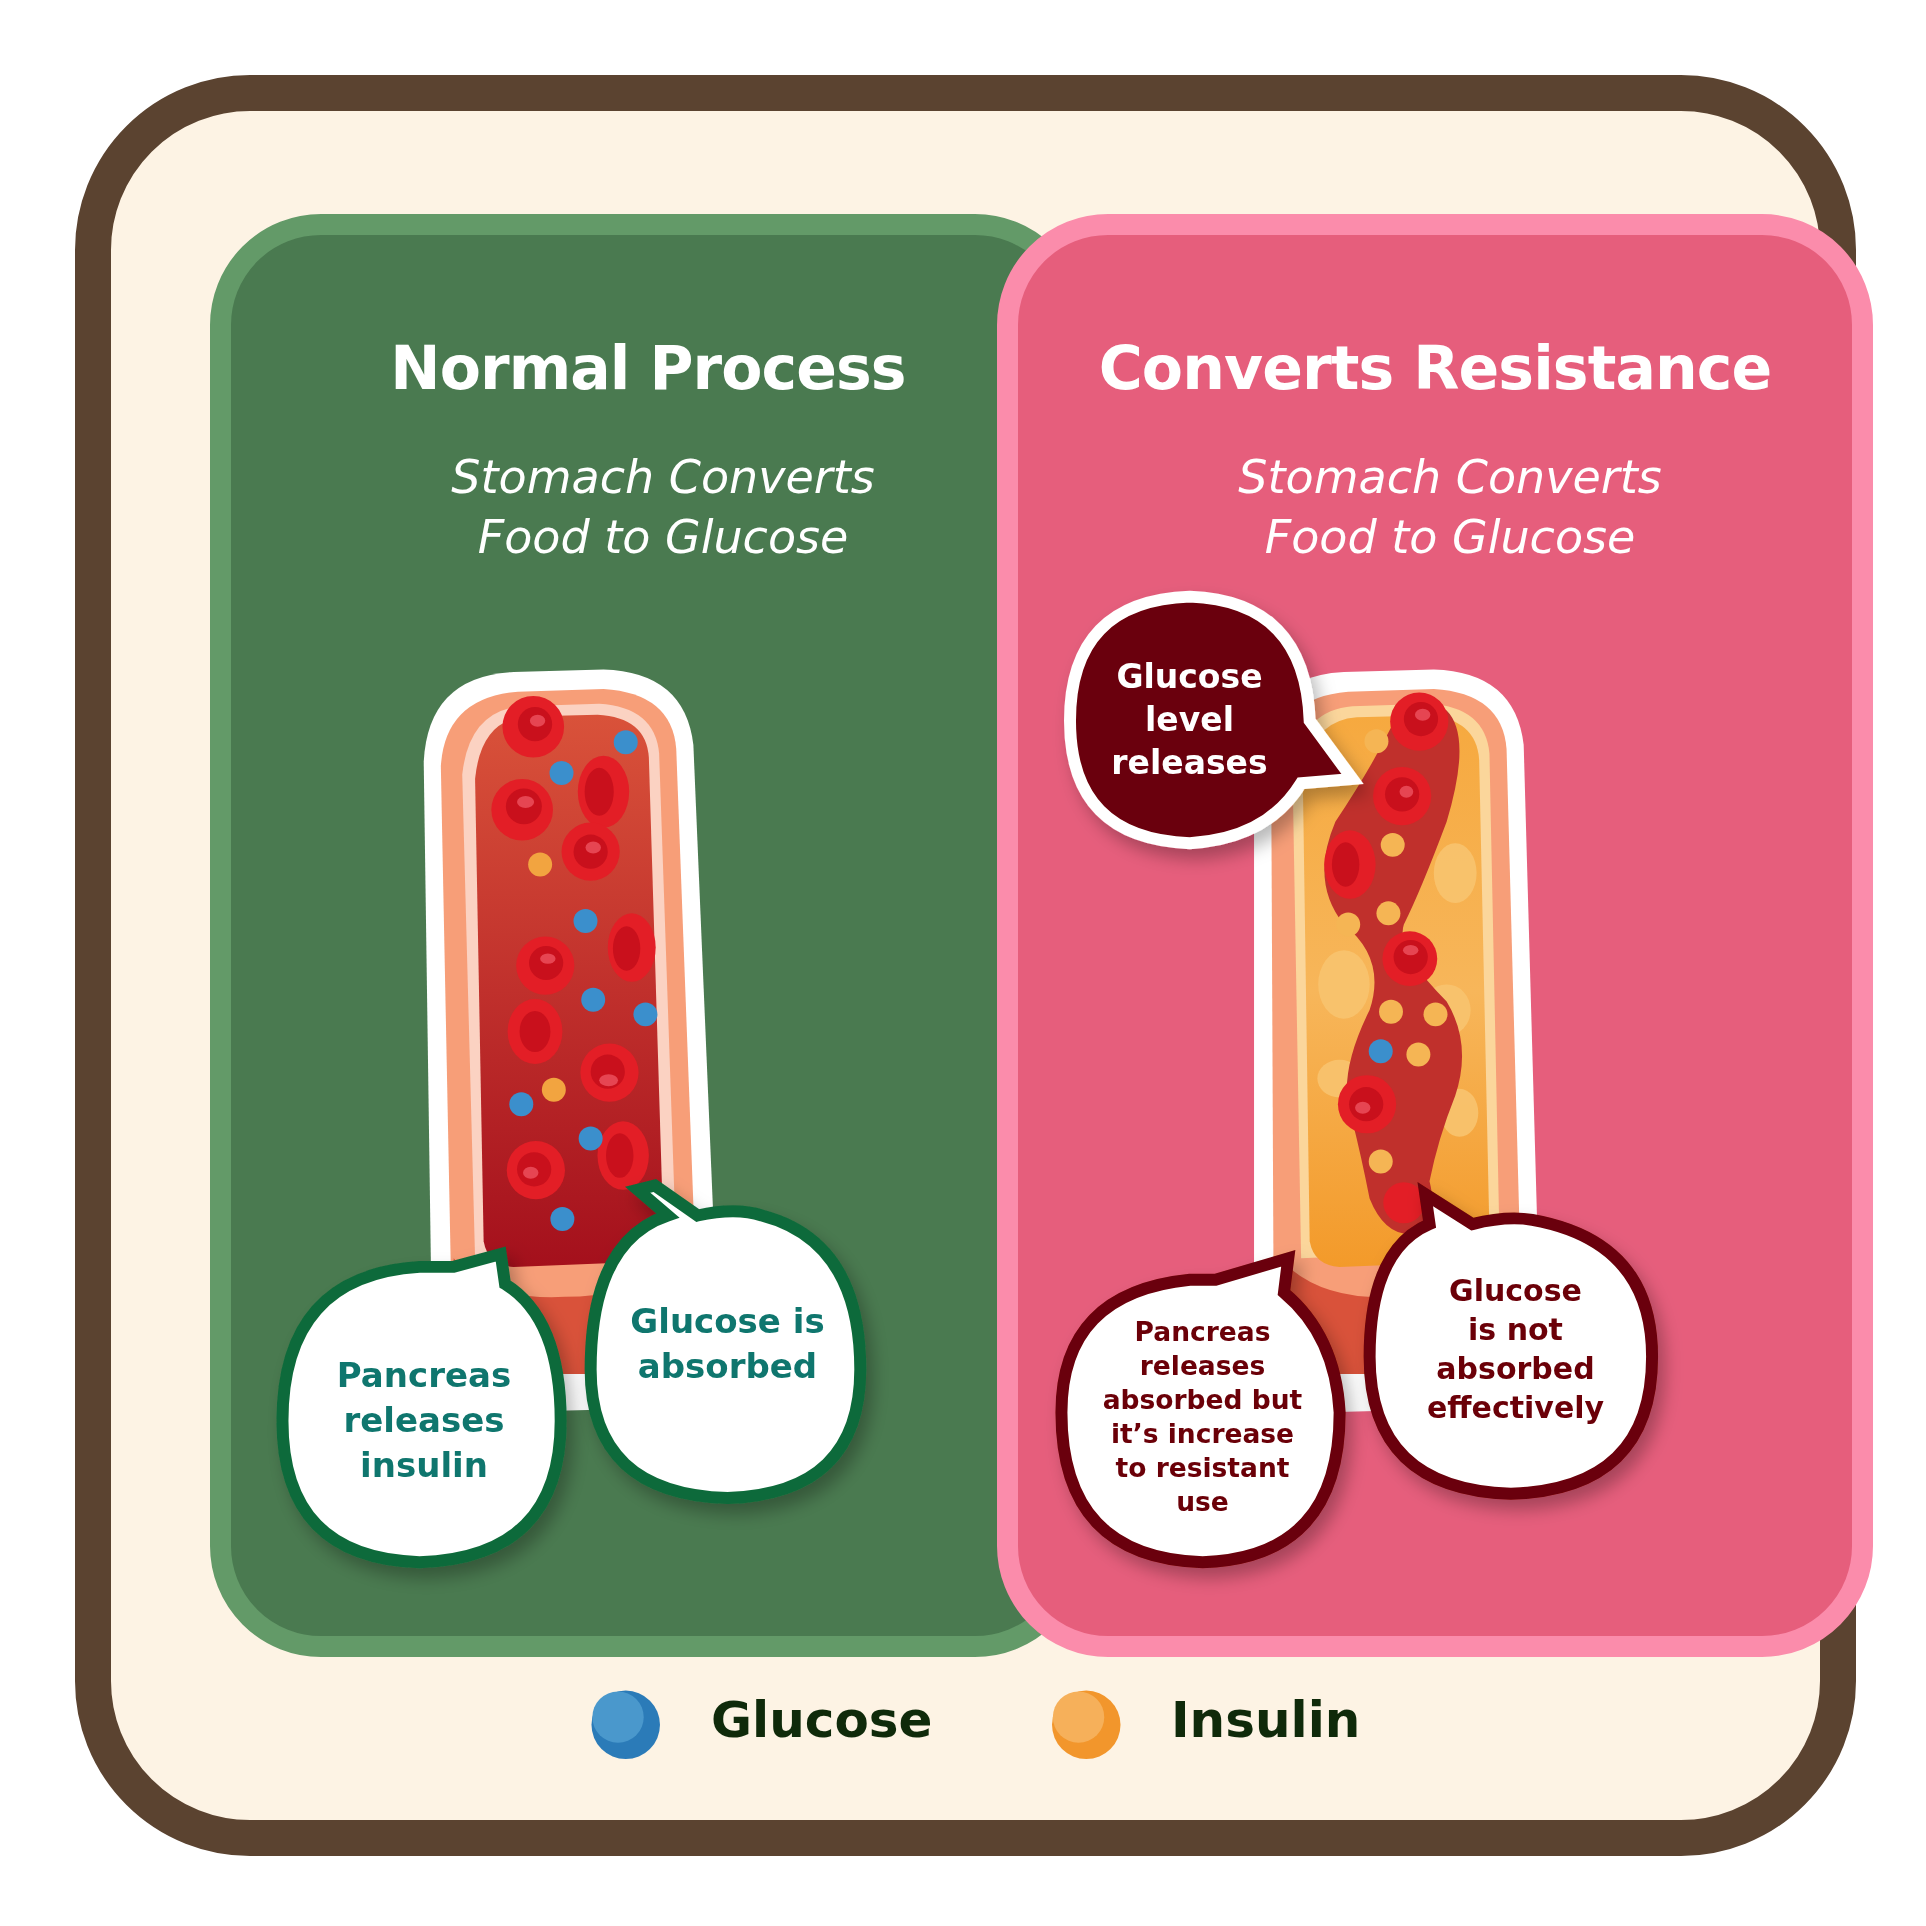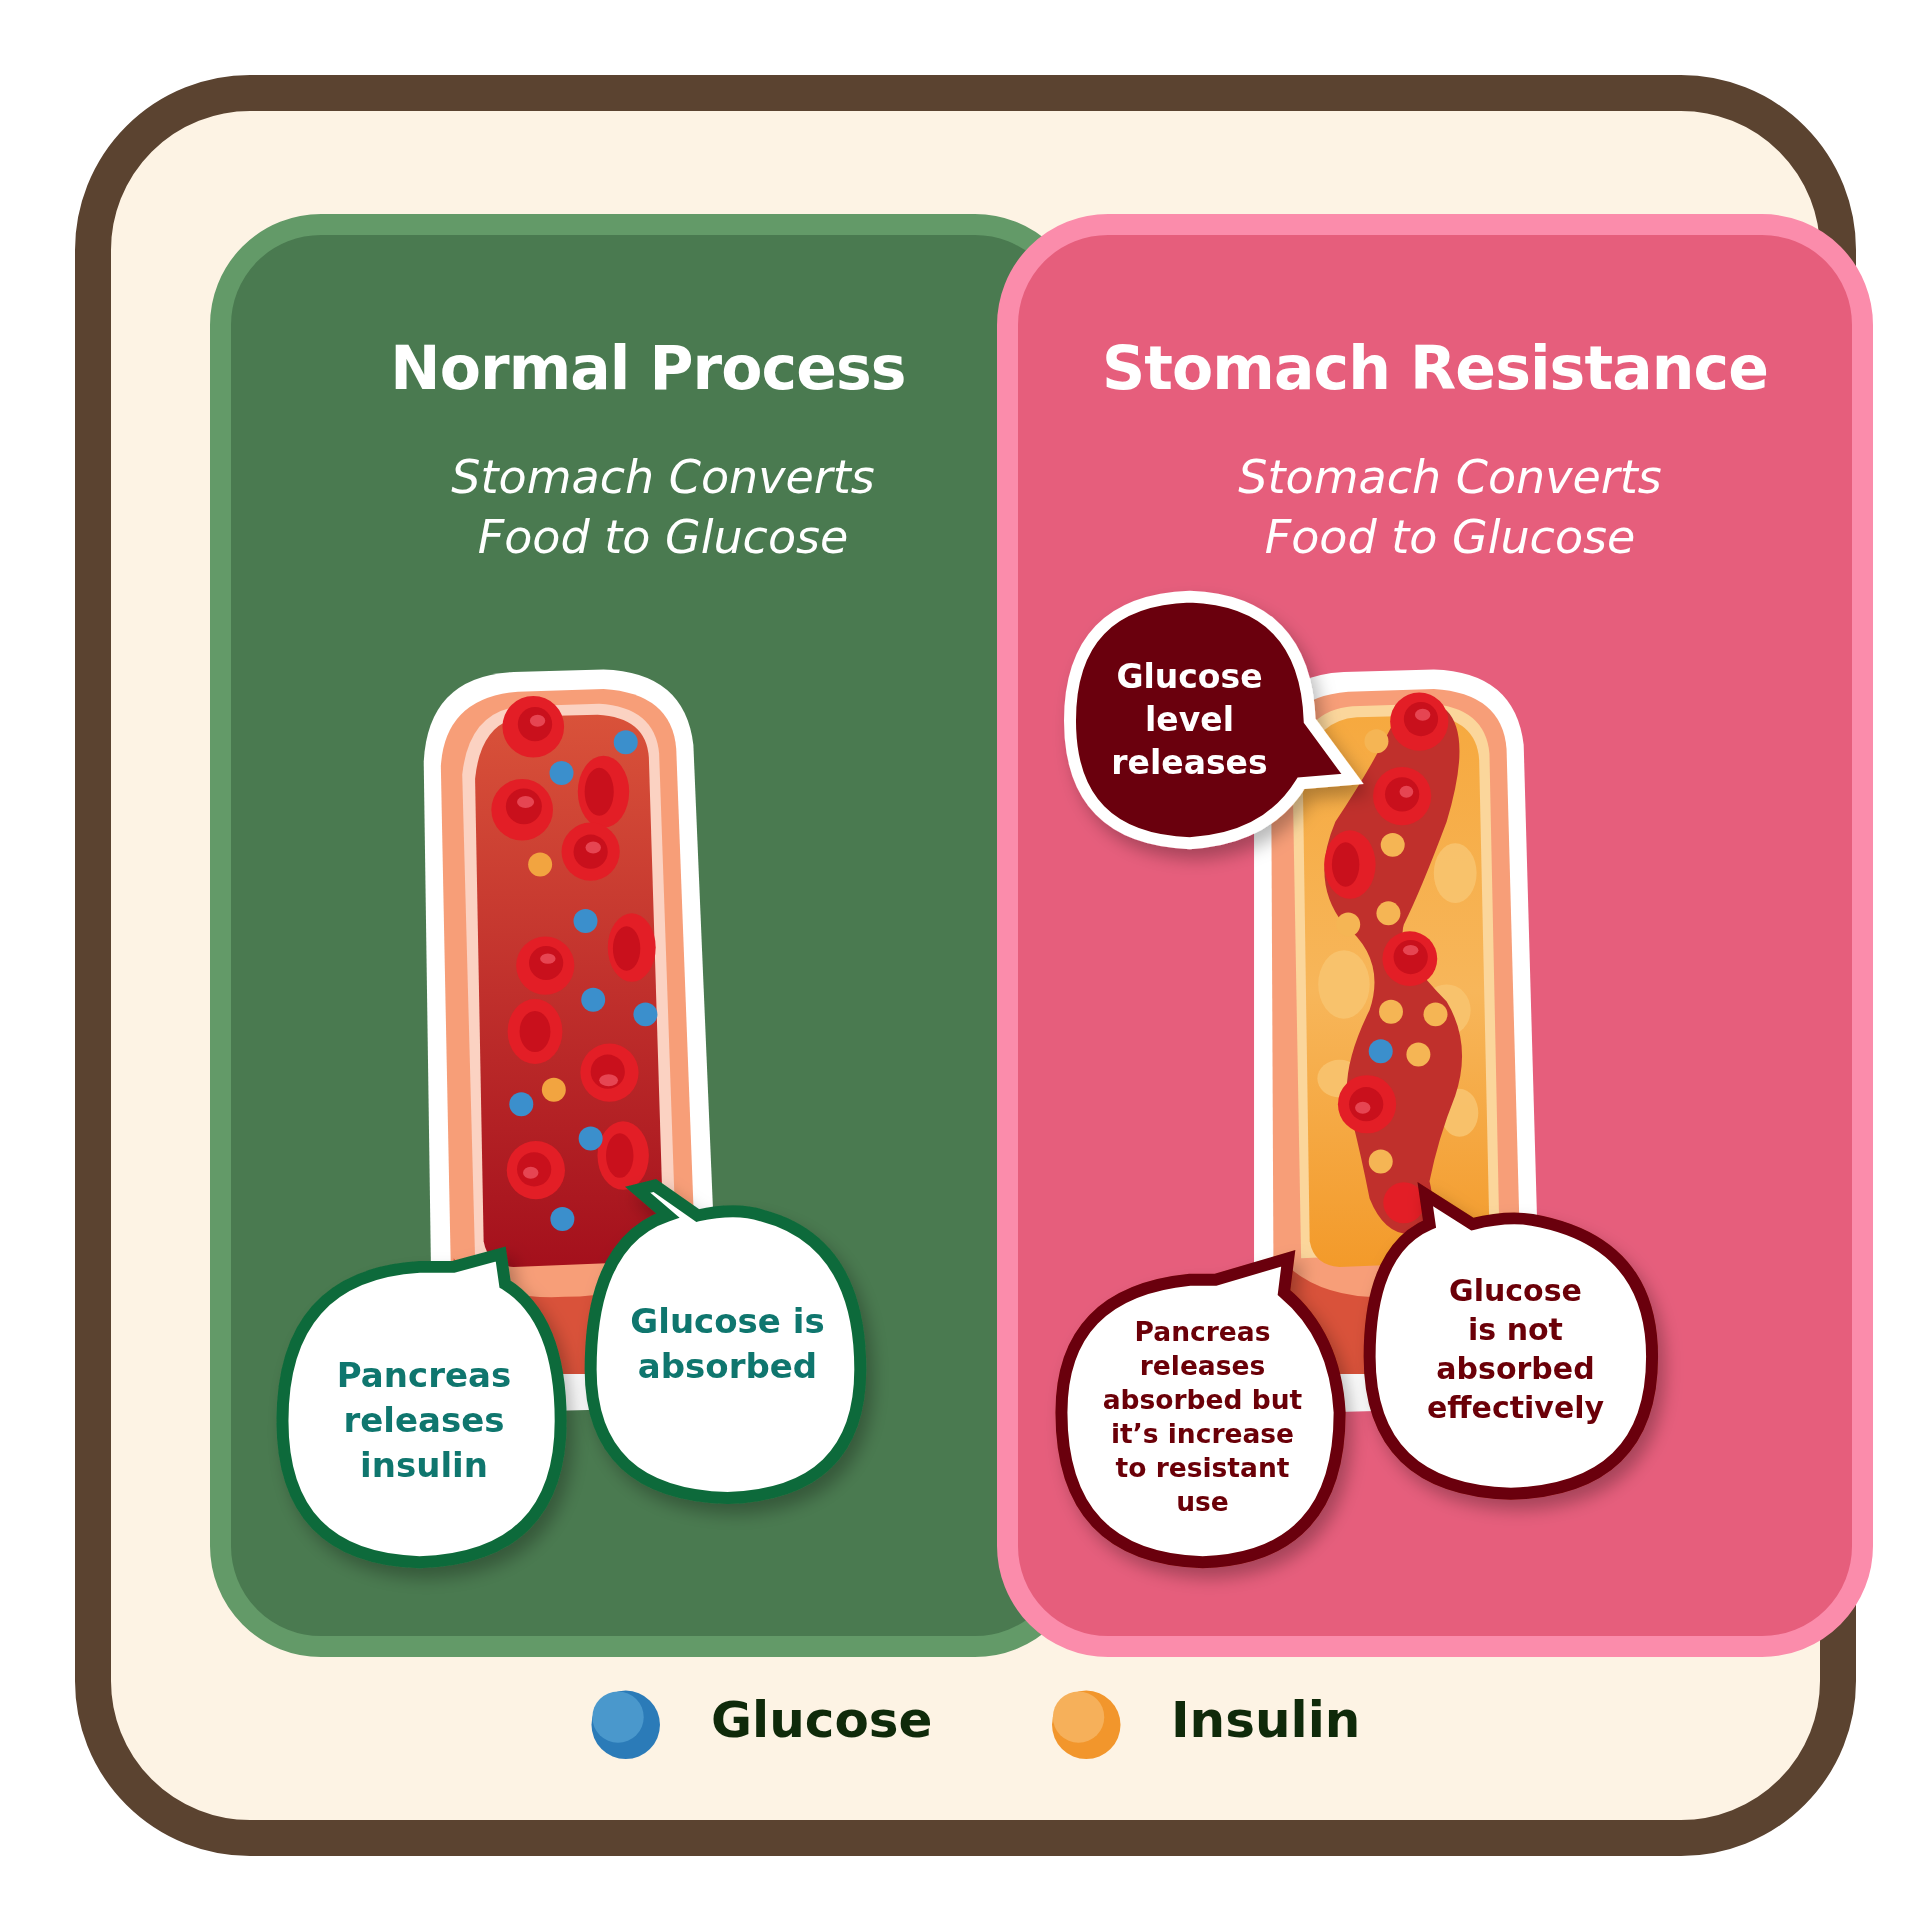--- a/index.html
+++ b/index.html
@@ -32,21 +32,21 @@
 
 <div class="panel green">
   <div class="panel-title">Normal Process</div>
   <div class="panel-sub">
     <div>Stomach Converts</div>
     <div>Food to Glucose</div>
   </div>
 </div>
 
 <div class="panel pink">
-  <div class="panel-title">Stomach Resistance</div>
+  <div class="panel-title">Converts Resistance</div>
   <div class="panel-sub">
     <div>Stomach Converts</div>
     <div>Food to Glucose</div>
   </div>
 </div>
 
 <svg class="art" viewBox="0 0 2250 2250">
   <defs>
     <filter id="shadow" x="-20%" y="-20%" width="140%" height="140%">
       <feDropShadow dx="8" dy="12" stdDeviation="10" flood-color="#000" flood-opacity="0.28"></feDropShadow>

